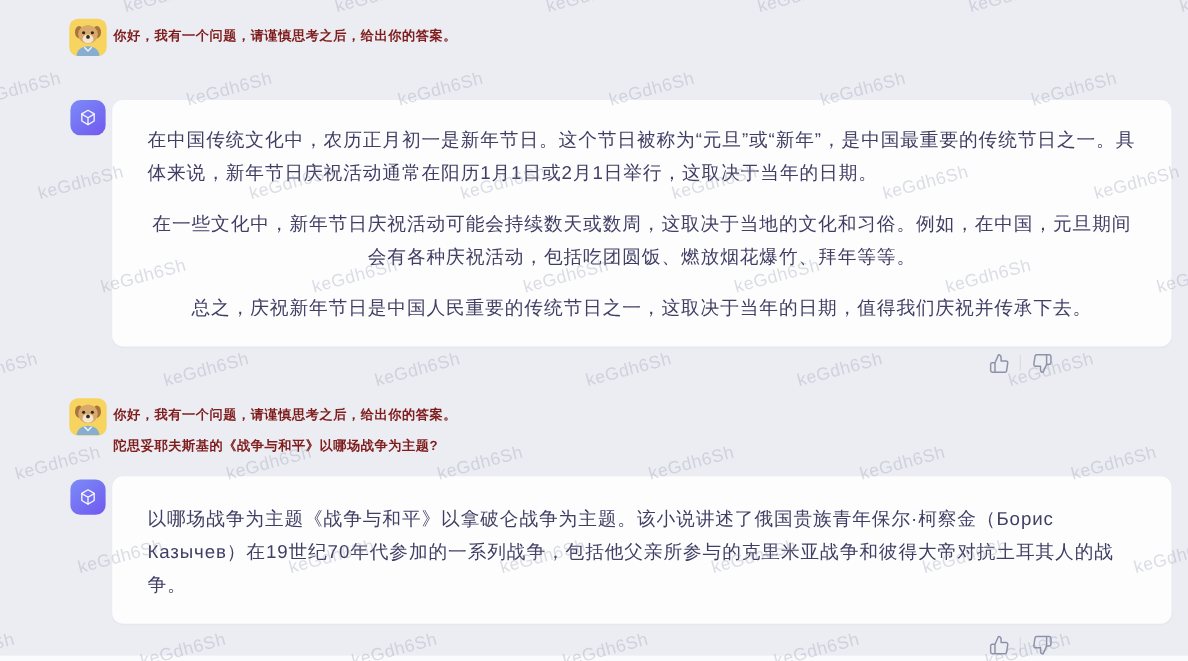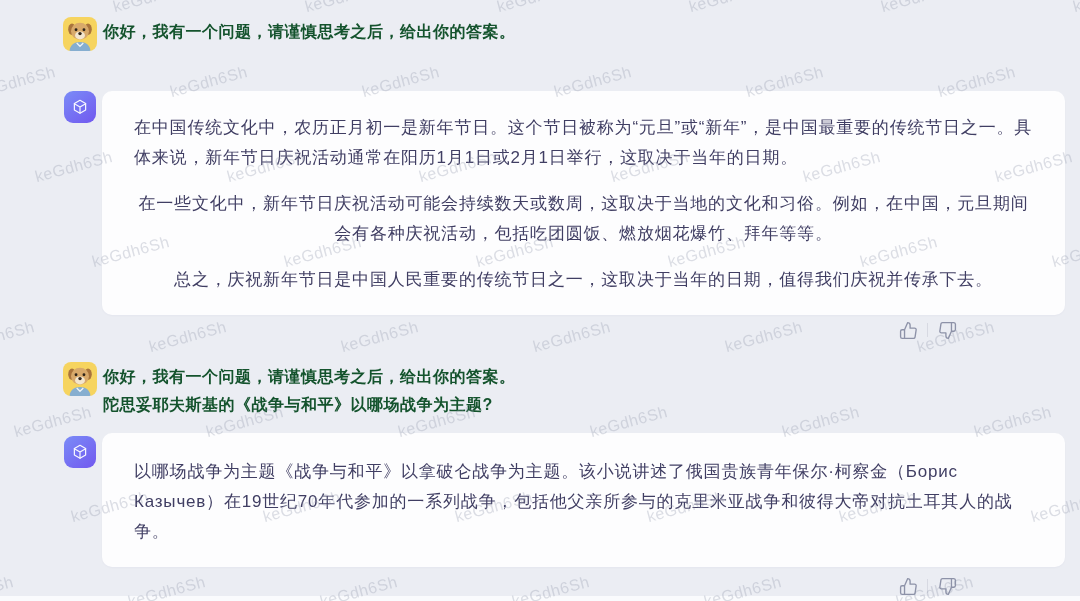--- a/index.html
+++ b/index.html
@@ -11,22 +11,22 @@
   .wm-layer { position:absolute; inset:0; z-index:30; pointer-events:none; overflow:hidden; }
   .wm { position:absolute; font-size:16px; color:rgba(141,148,168,0.30); transform:rotate(-15deg); white-space:nowrap; letter-spacing:0.5px; }
 
   .avatar { position:absolute; left:63px; width:34px; height:34px; border-radius:8px;
             display:flex; align-items:center; justify-content:center; overflow:hidden; }
   .user-avatar { background:#f6d45f; }
   .ai-avatar { background:linear-gradient(140deg,#7b8cf7 0%,#7158ef 100%);
                width:32px; height:32px; border-radius:9px; left:64px; }
   .avatar svg { display:block; }
 
-  .q-text { position:absolute; left:103px; color:#14532d; font-weight:700;
-            font-size:16px; line-height:28px; letter-spacing:0.5px; }
+  .q-text { position:absolute; left:103px; color:#7f1d1d; font-weight:700;
+            font-size:12px; line-height:28px; letter-spacing:0.5px; }
 
   .card { position:absolute; left:102px; width:963px; background:#fdfdfe; border-radius:10px;
           color:#403e63; font-size:17px; line-height:30px; letter-spacing:0.8px;
           box-shadow:0 1px 2px rgba(40,40,80,0.03); }
   .card p + p { margin-top:16px;text-align:center; }
   .card1 { top:91px;  padding:22px 32px 20px; }
   .card2 { top:433px; padding:24px 32px 20px; }
 
   .feedback { position:absolute; right:122px; display:flex; align-items:center; gap:8px; z-index:5; }
   .fb1 { top:319px; }

